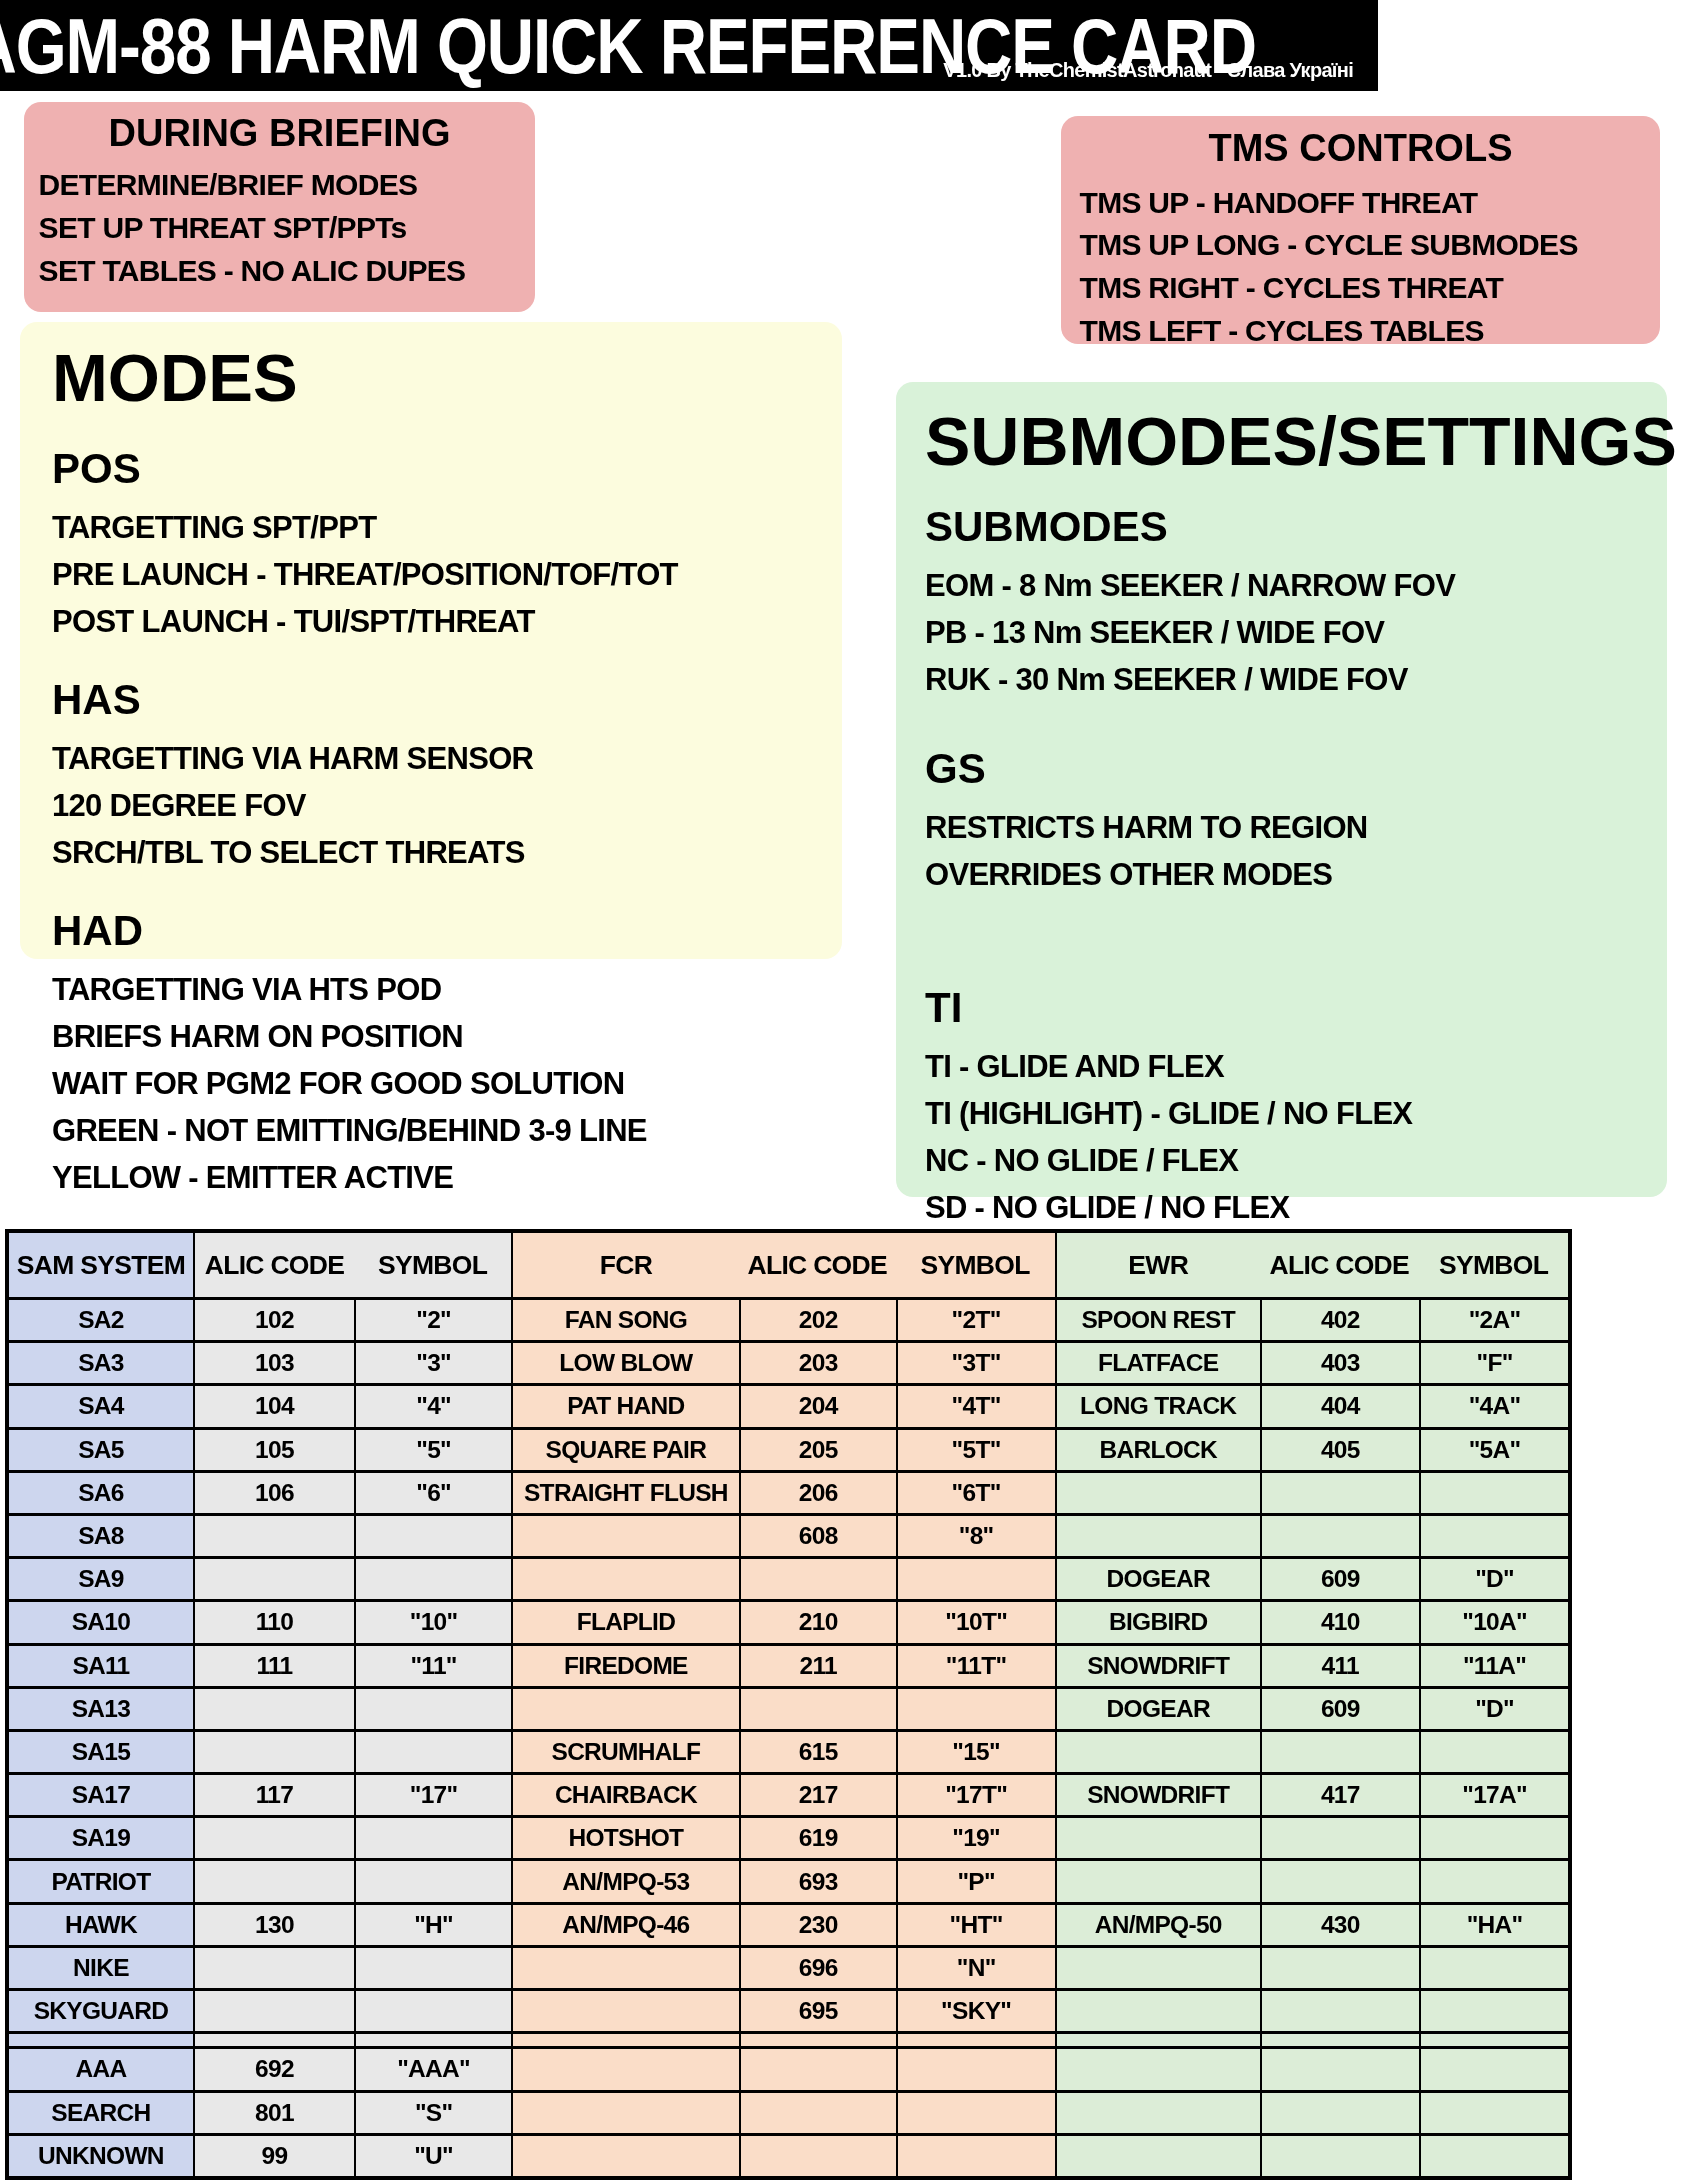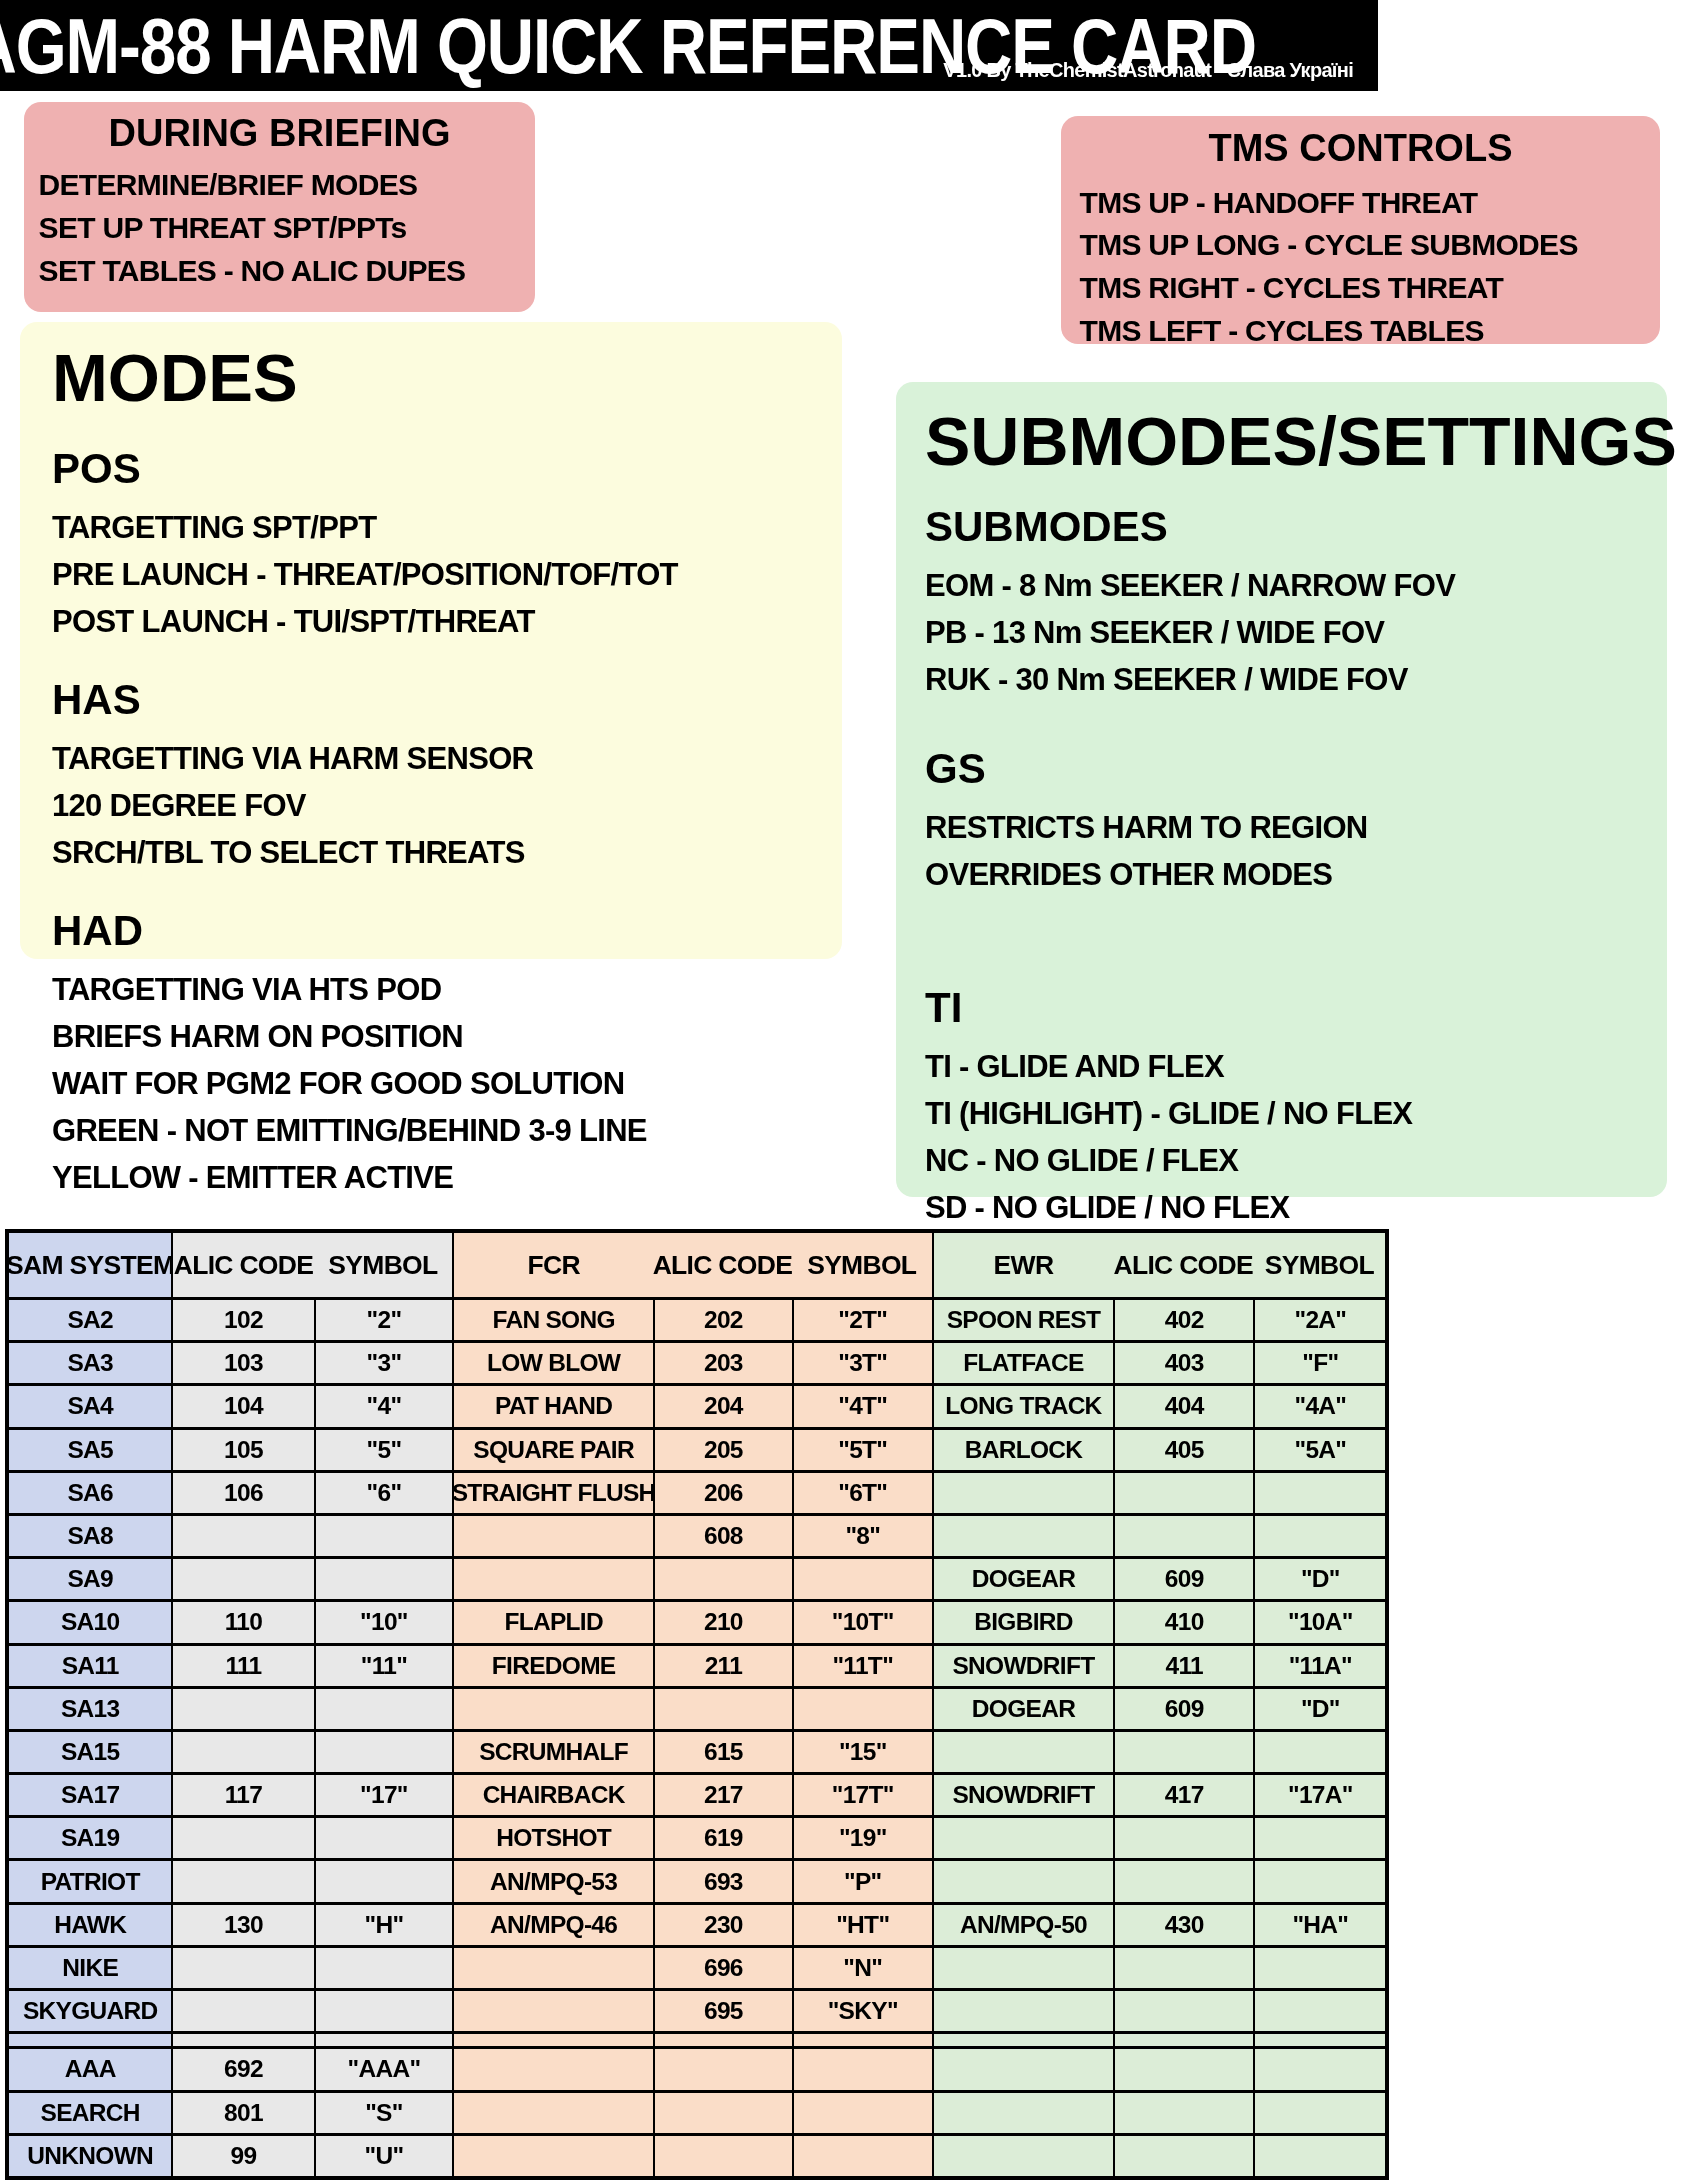--- a/index.html
+++ b/index.html
@@ -37,21 +37,21 @@
   .modes{left:20px;top:322px;width:822px;height:637px;background:var(--yellow);padding:18.5px 13.2px 0 32px;}
   .modes .bigtitle{font-size:67px;line-height:1.1;}
   .subs{left:896px;top:382px;width:771px;height:815px;background:var(--boxgreen);padding:20px 13.2px 0 29px;}
   .subs .bigtitle{font-size:68px;line-height:1.15;}
   .subhead{font-size:42px;line-height:1.2;margin-top:22px;margin-bottom:9.3px;}
   .modes .subhead{margin-top:30px;}
   .subs .sec-GS{margin-top:41px;}
   .subs .sec-TI{margin-top:85px;}
   .line{font-size:31px;line-height:1.52;letter-spacing:-0.7px;}
   .reftable{
-    position:absolute;left:5.3px;top:1229px;width:1384px;height:951px;
+    position:absolute;left:5.3px;top:1229px;width:1567px;height:951px;
     border:4.6px solid var(--ink);background:var(--paper);
     display:flex;flex-direction:column;
   }
   .trow{
     display:grid;flex:1 1 auto;
     grid-template-columns:11.76% 10.37% 10.05% 14.62% 10.05% 10.21% 13.15% 10.21% auto;
     border-top:3.3px solid var(--ink);
   }
   .trow.thead{border-top:none;flex:0 0 64px;}
   .tcell{

